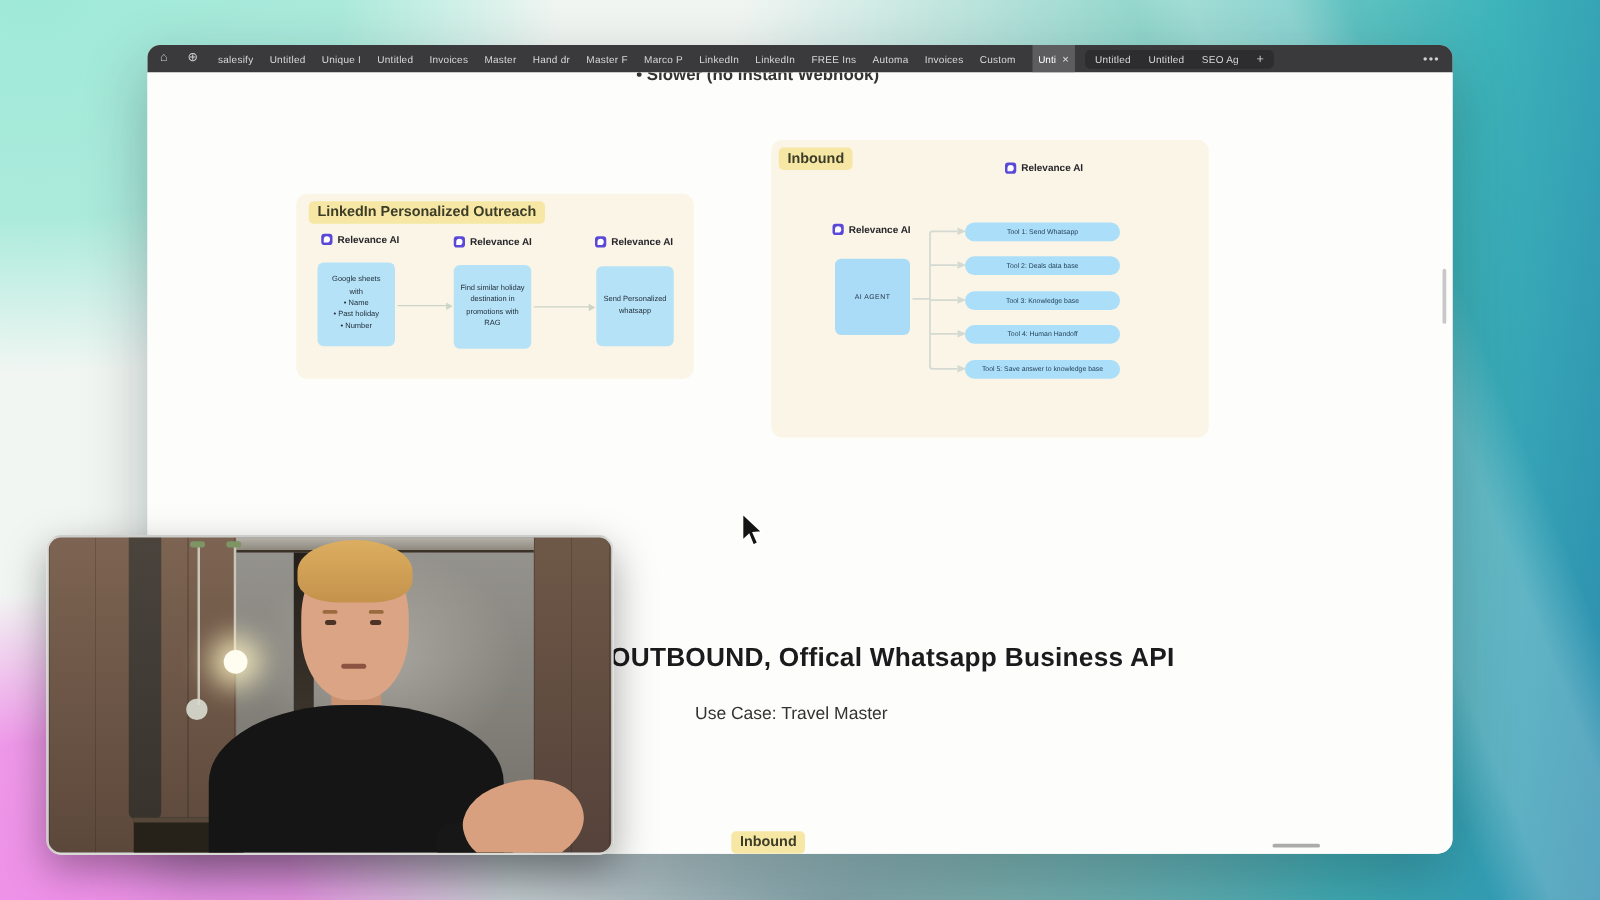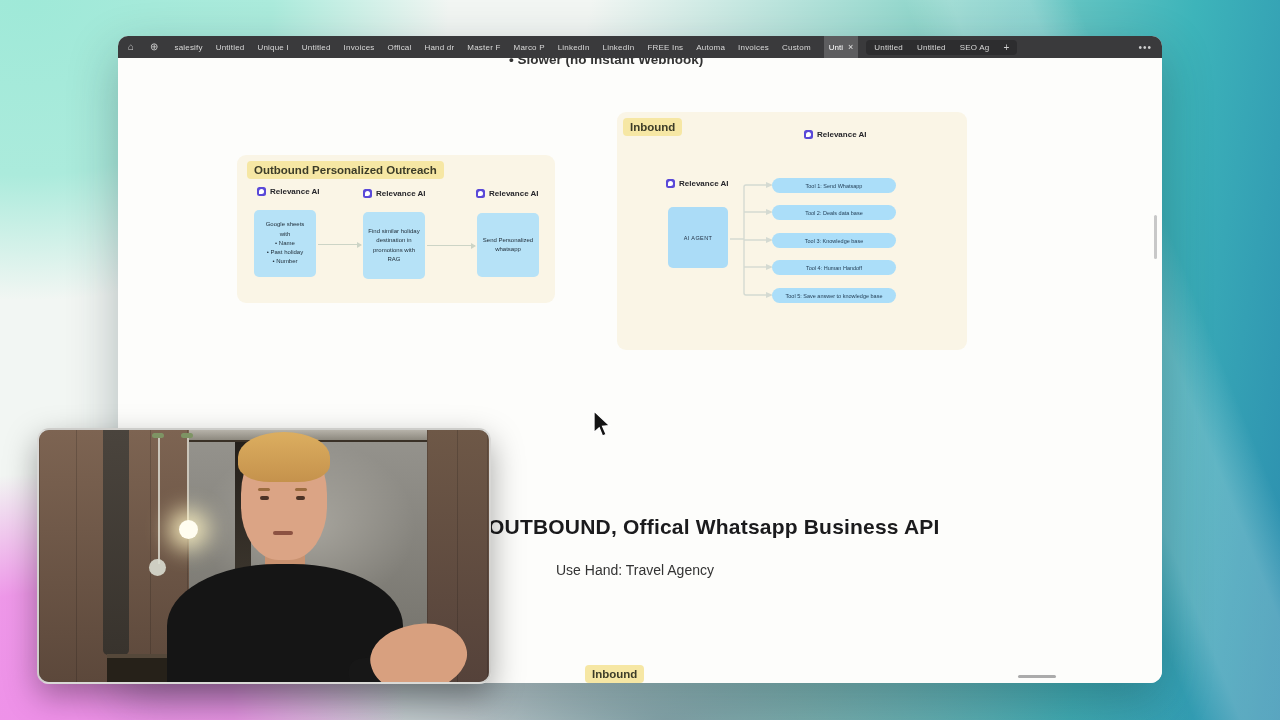--- a/index.html
+++ b/index.html
@@ -210,21 +210,21 @@
 
   <div class="tabbar">
     <span class="bicon">⌂</span>
     <span class="bicon">⊕</span>
 
     <span class="tab">salesify</span>
     <span class="tab">Untitled</span>
     <span class="tab">Unique I</span>
     <span class="tab">Untitled</span>
     <span class="tab">Invoices</span>
-    <span class="tab">Offical</span>
+    <span class="tab">Master</span>
     <span class="tab">Hand dr</span>
     <span class="tab">Master F</span>
     <span class="tab">Marco P</span>
     <span class="tab">LinkedIn</span>
     <span class="tab">LinkedIn</span>
     <span class="tab">FREE Ins</span>
     <span class="tab">Automa</span>
     <span class="tab">Invoices</span>
     <span class="tab">Custom</span>
 
@@ -241,21 +241,21 @@
     </span>
 
     <span class="tab-more">•••</span>
   </div>
 
   <div class="canvas">
 
     <div class="topnote">• Slower (no instant Webhook)</div>
 
     <div class="card card-outbound"></div>
-    <div class="hl-badge" style="left:129px; top:103px;">Outbound Personalized Outreach</div>
+    <div class="hl-badge" style="left:129px; top:103px;">LinkedIn Personalized Outreach</div>
 
     <div class="rlabel" style="left:139px; top:129px;">
       <span class="ricon"></span>
       <span>Relevance AI</span>
     </div>
     <div class="rlabel" style="left:245px; top:131px;">
       <span class="ricon"></span>
       <span>Relevance AI</span>
     </div>
     <div class="rlabel" style="left:358px; top:131px;">
@@ -310,21 +310,21 @@
       </g>
     </svg>
 
     <div class="tool-pill" style="top:120px;">Tool 1: Send Whatsapp</div>
     <div class="tool-pill" style="top:147px;">Tool 2: Deals data base</div>
     <div class="tool-pill" style="top:175px;">Tool 3: Knowledge base</div>
     <div class="tool-pill" style="top:202px;">Tool 4: Human Handoff</div>
     <div class="tool-pill" style="top:230px;">Tool 5: Save answer to knowledge base</div>
 
     <div class="headline">OUTBOUND, Offical Whatsapp Business API</div>
-    <div class="subheadline">Use Hand: Travel Agency</div>
+    <div class="subheadline">Use Case: Travel Master</div>
     <div class="hl-badge bottom-badge">Inbound</div>
 
     <div class="mini-dash"></div>
     <div class="vscrollbar"></div>
 
     <svg class="cursor" viewBox="0 0 20 28">
       <path d="M3 1 L3 22.5 L8.2 17.8 L11.6 26.2 L15.2 24.4 L11.6 16.2 L18.5 15.6 Z" fill="#141414" stroke="#ffffff" stroke-width="1.3"></path>
     </svg>
   </div>
 </div>

